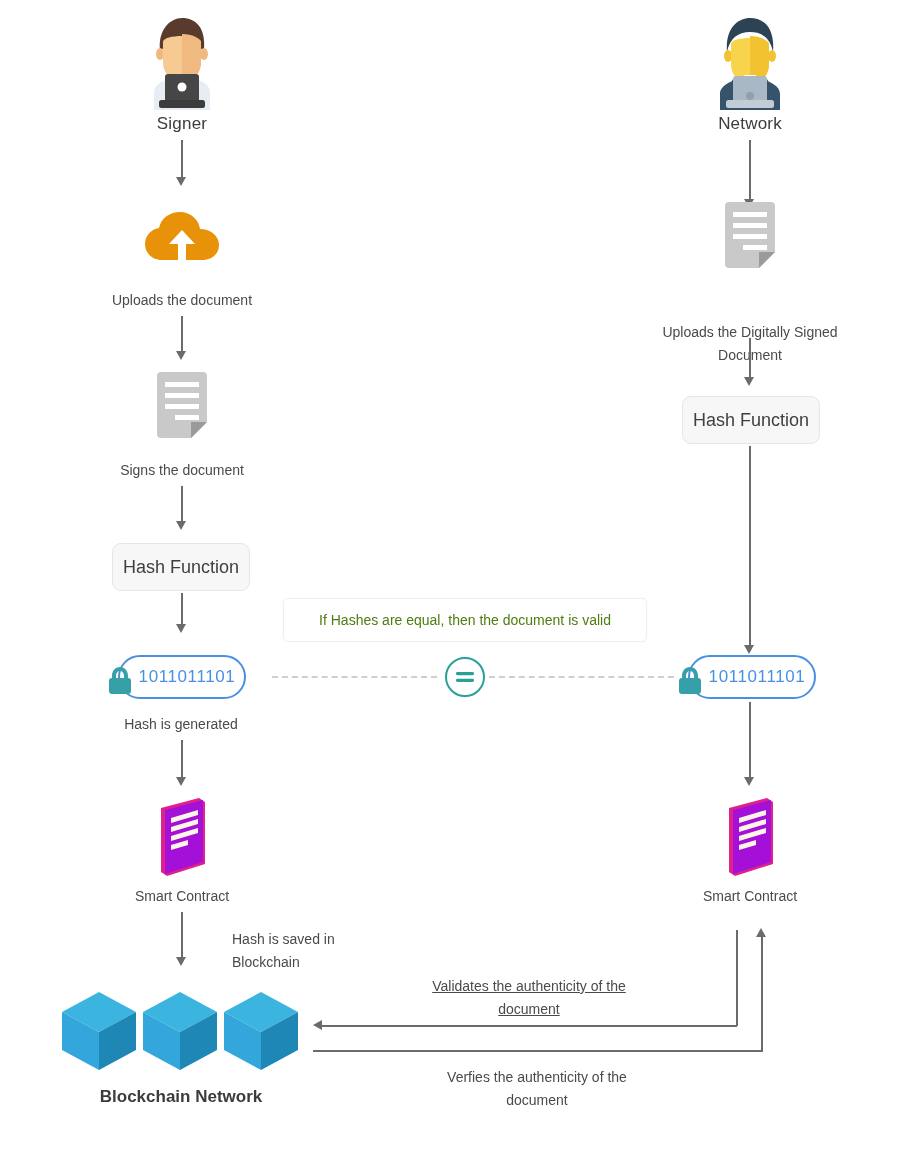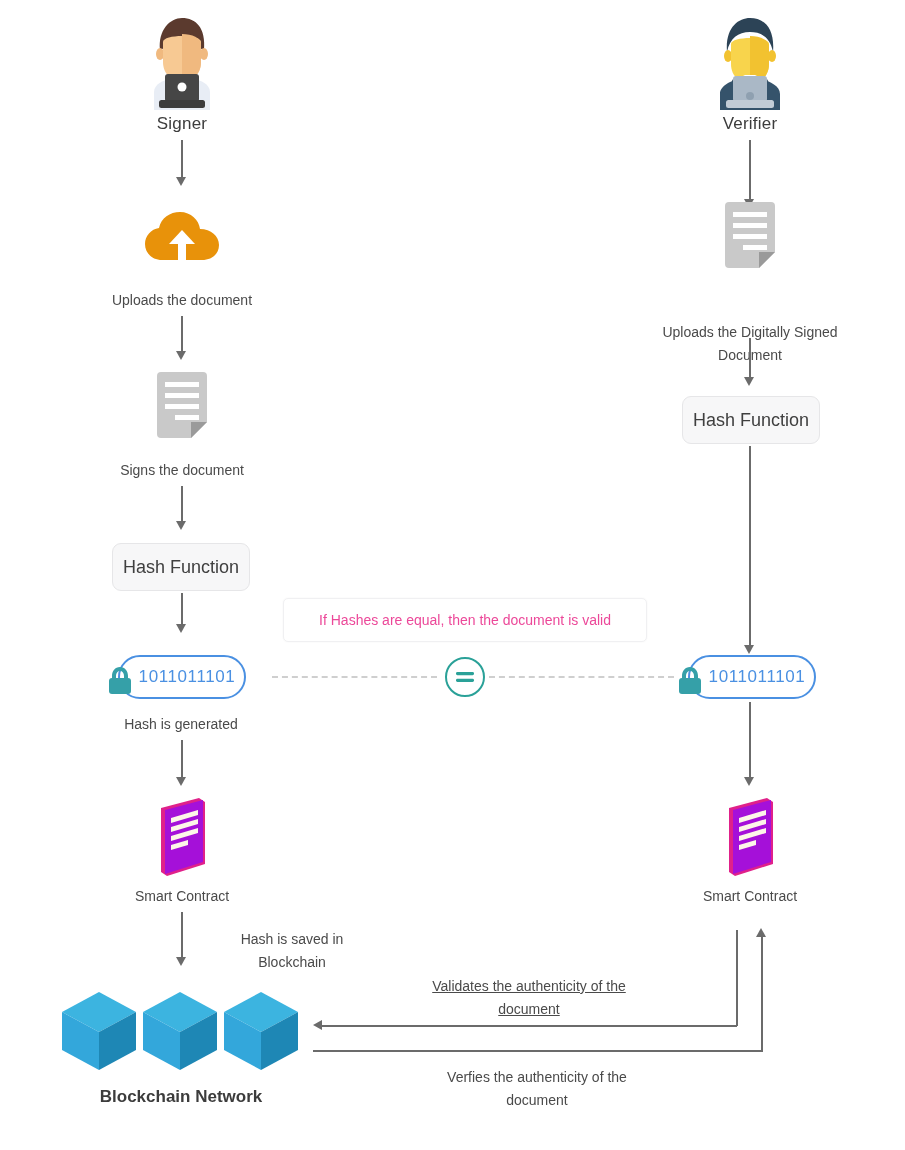--- a/index.html
+++ b/index.html
@@ -27,21 +27,21 @@
     text-align: center;
     font-weight: 400;
     letter-spacing: .2px;
   }
   .step-label {
     font-size: 14px;
     color: #4a4a4a;
     text-align: center;
     line-height: 1.65;
   }
-  .step-label.left-align { text-align: center; }
+  .step-label.left-align { text-align: left; margin-left: 20px; }
   .bold-label {
     font-size: 17px;
     font-weight: bold;
     color: #3c3c3c;
     text-align: center;
   }
 
   
   .hash-fn-box {
     box-sizing: border-box;
@@ -56,21 +56,21 @@
   }
   .note-box {
     box-sizing: border-box;
     background: #ffffff;
     border: 1px solid #f0f0f2;
     border-radius: 5px;
     display: flex;
     align-items: center;
     justify-content: center;
     font-size: 14px;
-    color: #ec4899;
+    color: #4d7c0f;
     box-shadow: 0 0 0 1px rgba(0,0,0,0.012);
   }
 
   
   .hash-badge {
     box-sizing: border-box;
     border: 2.5px solid #4a90e2;
     border-radius: 22px;
     display: flex;
     align-items: center;
@@ -256,21 +256,21 @@
       <path d="M30 67 L42 82 L28 78 L24 70 Z" fill="#2c4356"></path>
       <path d="M54 67 L42 82 L56 78 L60 70 Z" fill="#2c4356"></path>
 
       <path d="M42 70 L46 76 L42 82 L38 76 Z" fill="#e8514b"></path>
 
       <rect x="25" y="66" width="34" height="26" rx="3" fill="#aab8c6"></rect>
       <circle cx="42" cy="86" r="4" fill="#8fa0b0"></circle>
       <rect x="18" y="90" width="48" height="8" rx="2.5" fill="#c2ccd6"></rect>
     </svg>
   </div>
-  <div class="abs actor-label" style="left:668px; top:114px; width:164px;">Verifier</div>
+  <div class="abs actor-label" style="left:668px; top:114px; width:164px;">Network</div>
 
   <div class="abs vline" style="left:749px; top:140px; height:60px;"></div>
   <div class="abs arrow-down" style="left:744px; top:199px;"></div>
 
   <div class="abs" style="left:721px; top:202px;">
     <svg width="58" height="70" viewBox="0 0 58 70">
       <path d="M4 4 Q4 0 8 0 L50 0 Q54 0 54 4 L54 50 L38 66 L8 66 Q4 66 4 62 Z" fill="#c9c9c9"></path>
       <path d="M54 50 L38 66 L38 50 Z" fill="#9a9a9a"></path>
       <rect x="12" y="10" width="34" height="5" fill="#ffffff"></rect>
       <rect x="12" y="21" width="34" height="5" fill="#ffffff"></rect>

